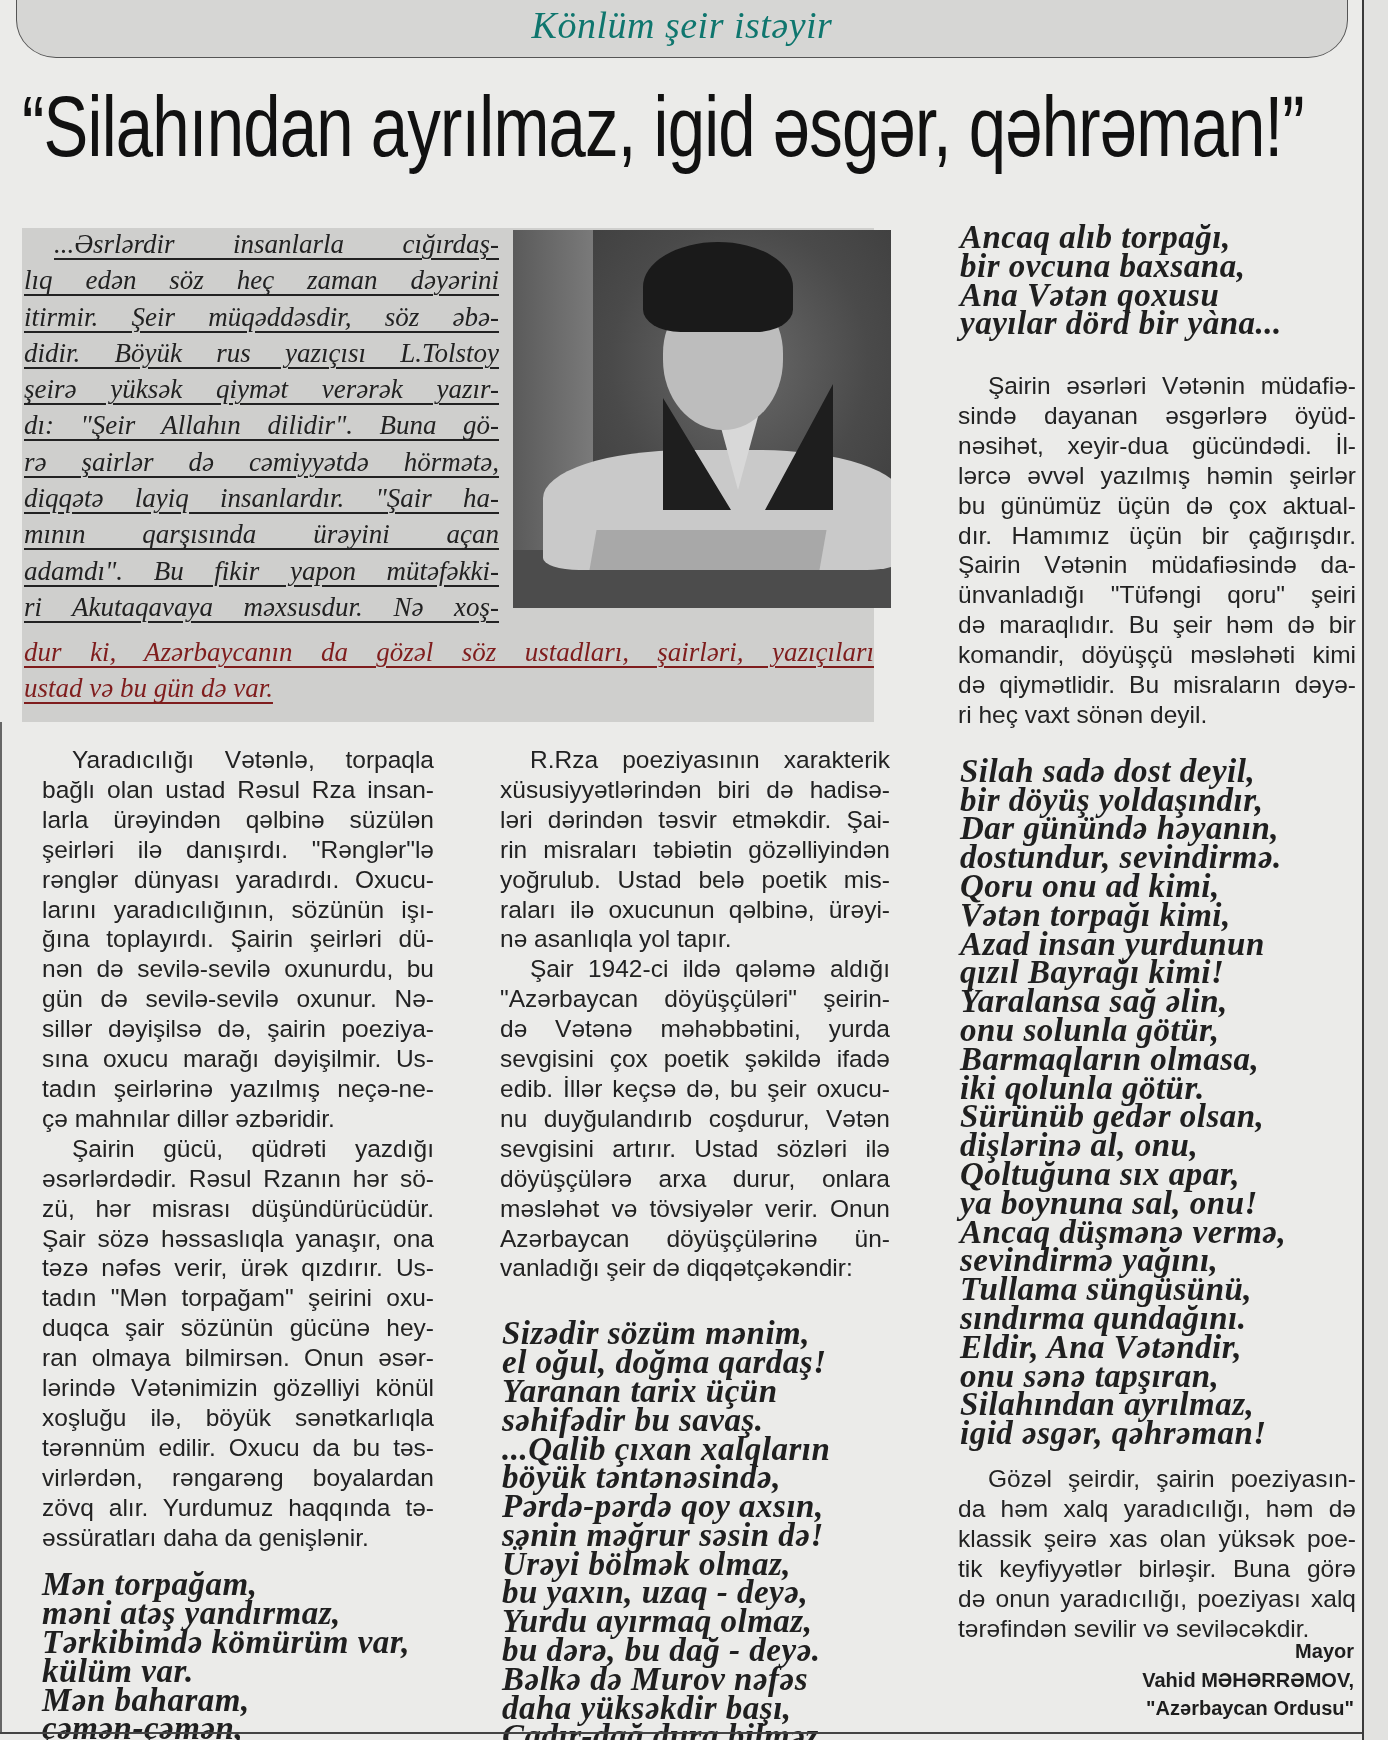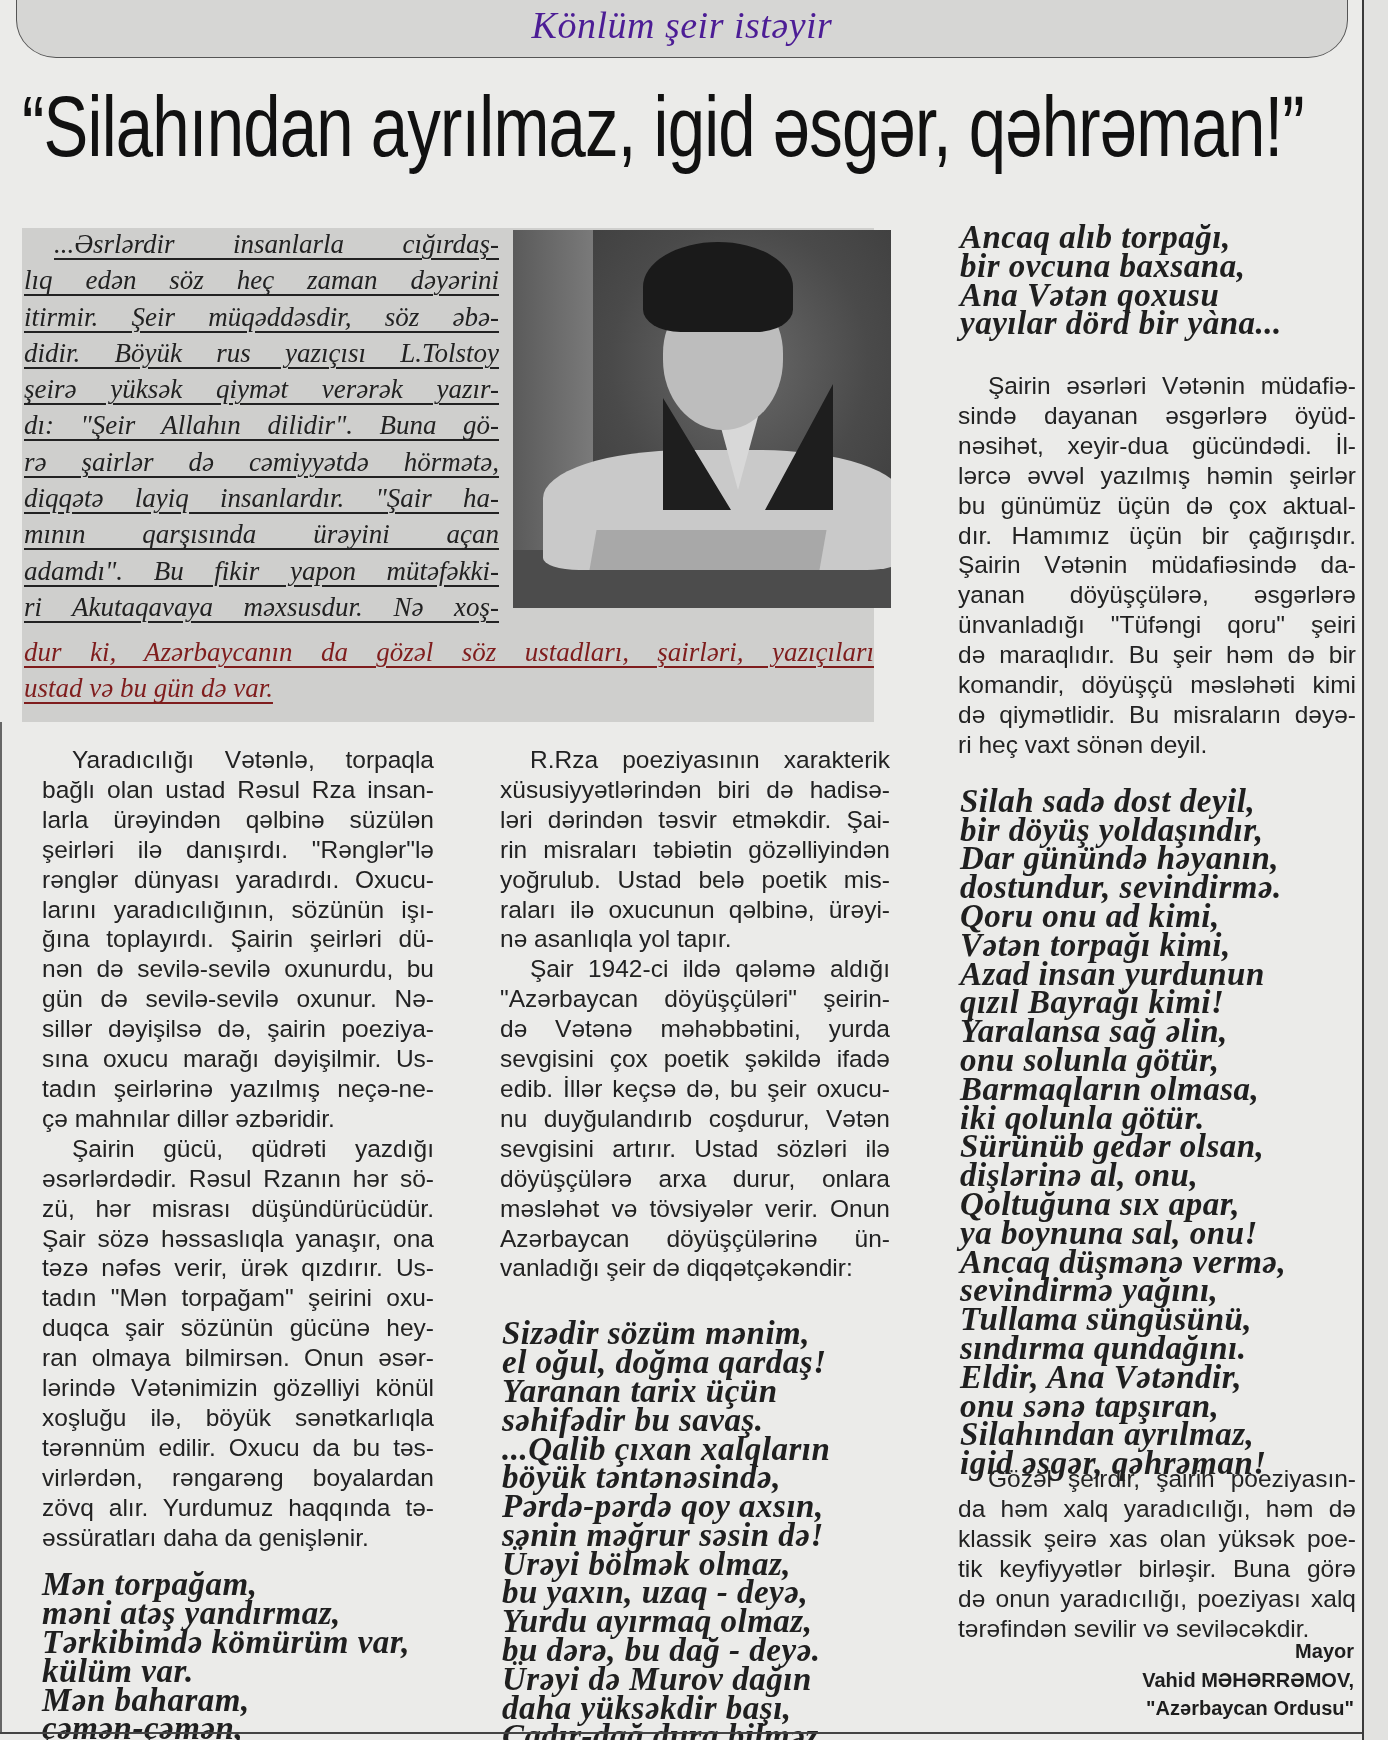--- a/index.html
+++ b/index.html
@@ -21,21 +21,21 @@
   }
   .rubric {
     position: absolute; left: 16px; top: -20px; width: 1330px; height: 76px;
     border: 1.5px solid #555; border-radius: 0 0 40px 40px / 0 0 38px 38px;
     background: #d6d6d4;
     text-align: center;
   }
   .rubric span {
     position: absolute; left: 0; right: 0; top: 22px;
     font-family: "Liberation Serif", serif; font-style: italic;
-    font-size: 38px; color: #4c1d95; letter-spacing: 0.5px; text-align: center;
+    font-size: 38px; color: #0f766e; letter-spacing: 0.5px; text-align: center;
   }
   .headline {
     position: absolute; left: 22px; top: 76px; width: 1330px;
     font-family: "Liberation Sans", sans-serif;
     font-size: 86px; line-height: 100px; color: #111;
     transform: scaleX(0.78); transform-origin: left top;
     white-space: nowrap; letter-spacing: -1px;
   }
   .lead-box {
     position: absolute; left: 22px; top: 228px; width: 852px; height: 494px;
@@ -216,21 +216,21 @@
       <div>Yaranan tarix üçün</div>
       <div>səhifədir bu savaş.</div>
       <div>...Qalib çıxan xalqların</div>
       <div>böyük təntənəsində,</div>
       <div>Pərdə-pərdə qoy axsın,</div>
       <div>sənin məğrur səsin də!</div>
       <div>Ürəyi bölmək olmaz,</div>
       <div>bu yaxın, uzaq - deyə,</div>
       <div>Yurdu ayırmaq olmaz,</div>
       <div>bu dərə, bu dağ - deyə.</div>
-      <div>Ürəyi də Murov dağın</div>
+      <div>Bəlkə də Murov nəfəs</div>
       <div>daha yüksəkdir başı,</div>
       <div>Çadır-dağ dura bilməz</div>
       <div>Qoşqarımla yanaşı...</div>
     </div>
 </div>
 
 <div class="col3-top-poem poem" id="col3-top-poem">
     <div>Ancaq alıb torpağı,</div>
     <div>bir ovcuna baxsana,</div>
     <div>Ana Vətən qoxusu</div>
@@ -238,21 +238,20 @@
   </div>
 <div class="col col3">
   <div id="col3-lines">
       <div class="line"><span style="display: inline-block; width: 30px;"></span><span>Şairin əsərləri Vətənin müdafiə-</span></div>
       <div class="line"><span>sində dayanan əsgərlərə öyüd-</span></div>
       <div class="line"><span>nəsihət, xeyir-dua gücündədi. İl-</span></div>
       <div class="line"><span>lərcə əvvəl yazılmış həmin şeirlər</span></div>
       <div class="line"><span>bu günümüz üçün də çox aktual-</span></div>
       <div class="line"><span>dır. Hamımız üçün bir çağırışdır.</span></div>
       <div class="line"><span>Şairin Vətənin müdafiəsində da-</span></div>
-      <div class="line"><span>yanan döyüşçülərə, əsgərlərə</span></div>
       <div class="line"><span>ünvanladığı "Tüfəngi qoru" şeiri</span></div>
       <div class="line"><span>də maraqlıdır. Bu şeir həm də bir</span></div>
       <div class="line"><span>komandir, döyüşçü məsləhəti kimi</span></div>
       <div class="line"><span>də qiymətlidir. Bu misraların dəyə-</span></div>
       <div class="line last"><span>ri heç vaxt sönən deyil.</span></div>
     </div>
   <div class="poem" id="col3-poem" style="margin-top:27px; margin-left:2px;">
       <div>Silah sadə dost deyil,</div>
       <div>bir döyüş yoldaşındır,</div>
       <div>Dar günündə həyanın,</div>

